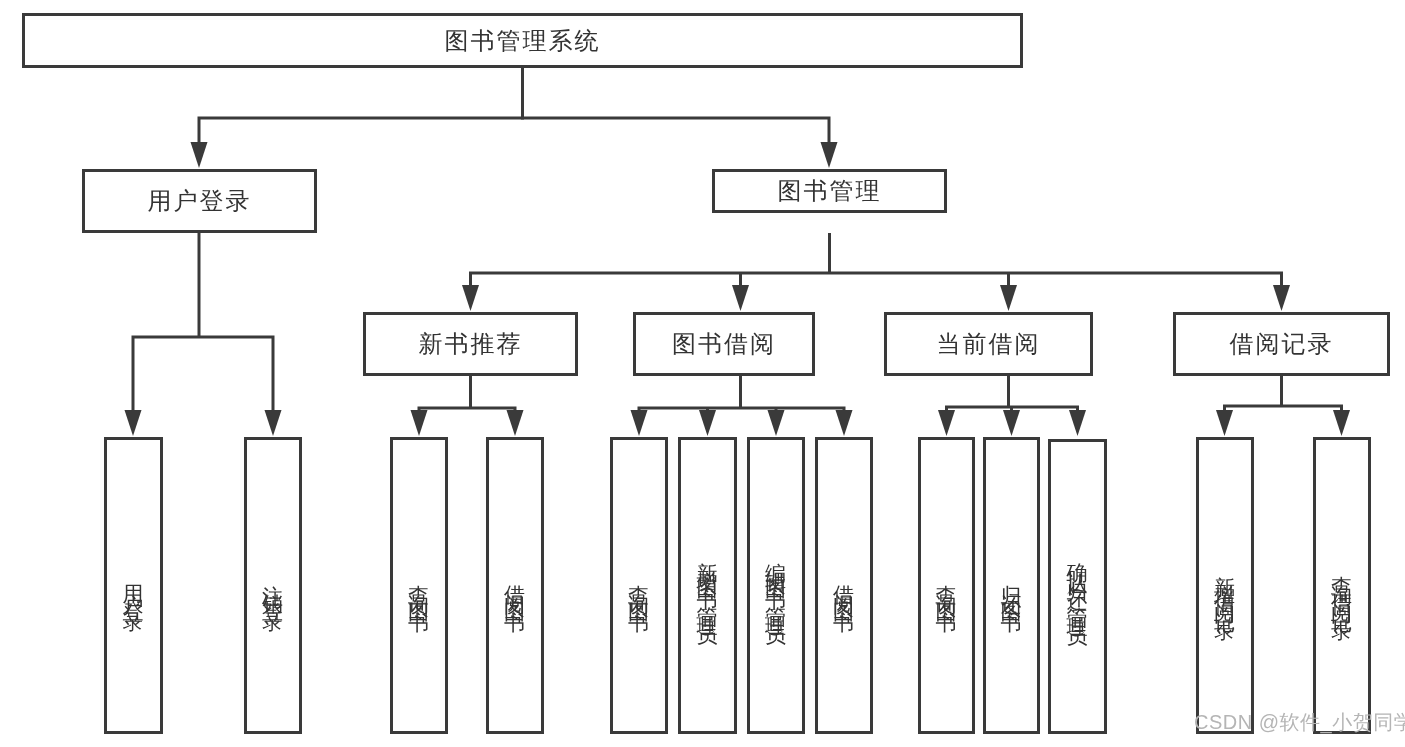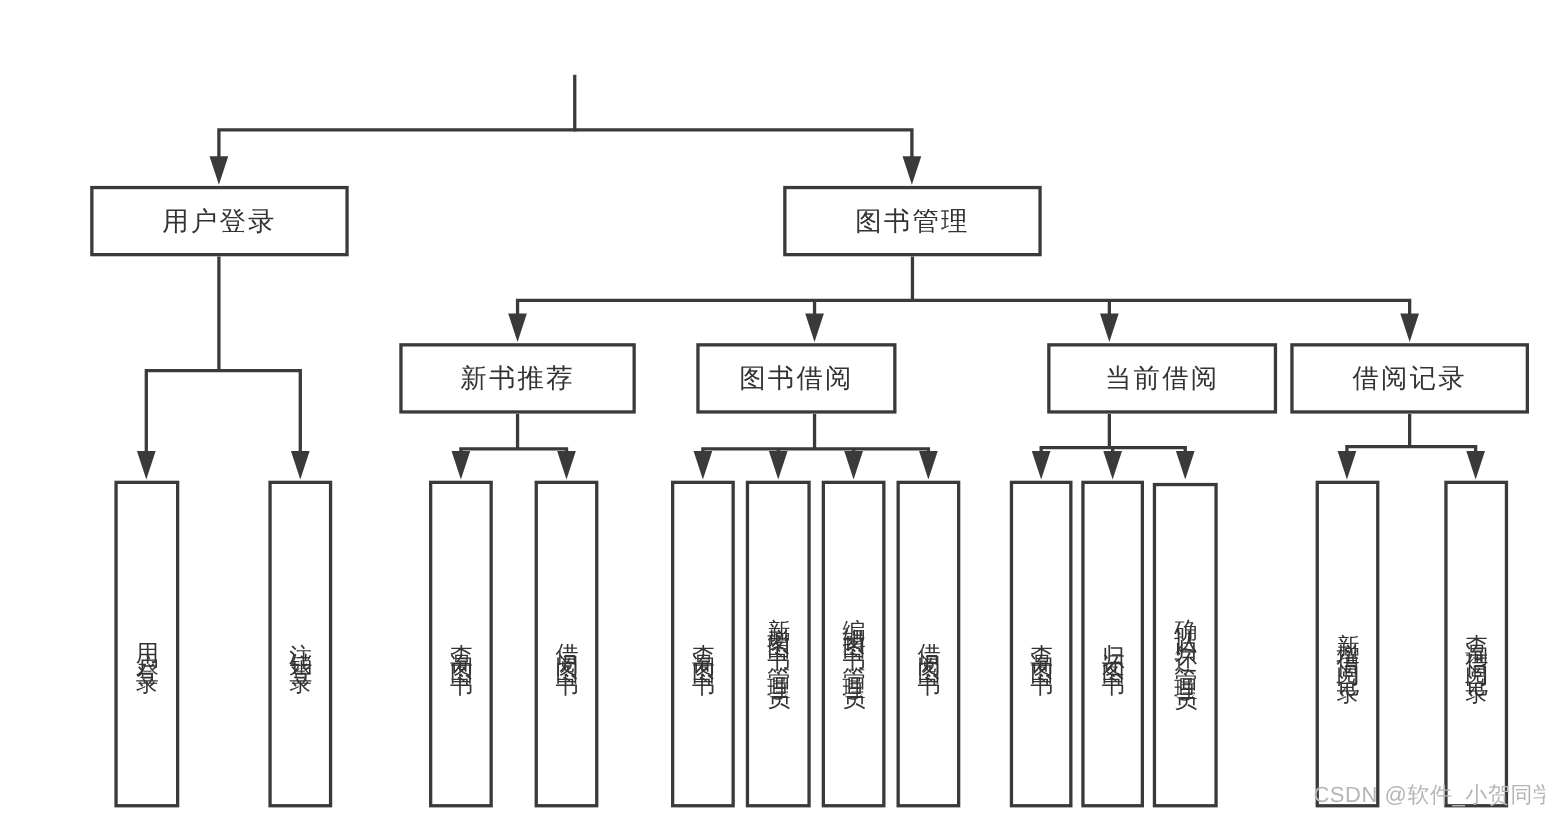--- a/index.html
+++ b/index.html
@@ -67,27 +67,28 @@
       <polygon points="767.5,410 784.5,410 776,436"></polygon>
       <polygon points="835.5,410 852.5,410 844,436"></polygon>
       <polygon points="938,410 955,410 946.5,436"></polygon>
       <polygon points="1003,410 1020,410 1011.5,436"></polygon>
       <polygon points="1069,410 1086,410 1077.5,436"></polygon>
       <polygon points="1216,410 1233,410 1224.5,436"></polygon>
       <polygon points="1333,410 1350,410 1341.5,436"></polygon>
     </g>
   </svg>
 
+  <div class="box h-box" style="left:22px;top:13px;width:1001px;height:55px">图书管理系统</div>
 
   <div class="box h-box" style="left:82px;top:169px;width:235px;height:64px">用户登录</div>
-  <div class="box h-box" style="left:712px;top:169px;width:235px;height:64px">图书管理</div>
+  <div class="box h-box" style="left:712px;top:169px;width:235px;height:44px">图书管理</div>
 
   <div class="box h-box" style="left:363px;top:312px;width:215px;height:64px">新书推荐</div>
   <div class="box h-box" style="left:633px;top:312px;width:182px;height:64px">图书借阅</div>
-  <div class="box h-box" style="left:952px;top:312px;width:209px;height:64px">当前借阅</div>
+  <div class="box h-box" style="left:884px;top:312px;width:209px;height:64px">当前借阅</div>
   <div class="box h-box" style="left:1173px;top:312px;width:217px;height:64px">借阅记录</div>
 
   <div class="box v-box" style="left:104px;top:437px;width:59px;height:297px">用户登录</div>
   <div class="box v-box" style="left:244px;top:437px;width:58px;height:297px">注销登录</div>
 
   <div class="box v-box" style="left:390px;top:437px;width:58px;height:297px">查询图书</div>
   <div class="box v-box" style="left:486px;top:437px;width:58px;height:297px">借阅图书</div>
 
   <div class="box v-box" style="left:610px;top:437px;width:58px;height:297px">查询图书</div>
   <div class="box v-box" style="left:678px;top:437px;width:59px;height:297px">新增图书（管理员）</div>

